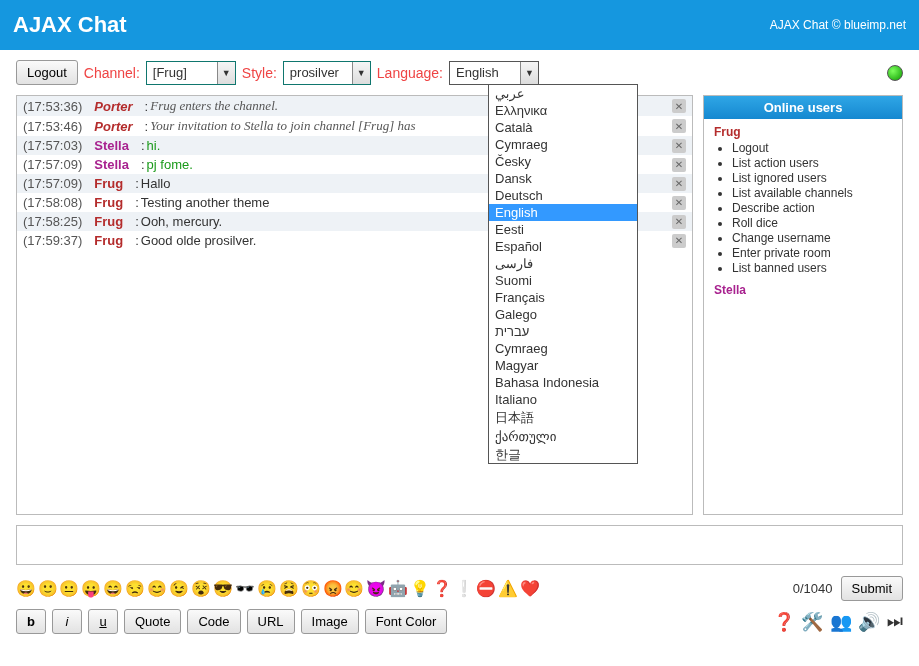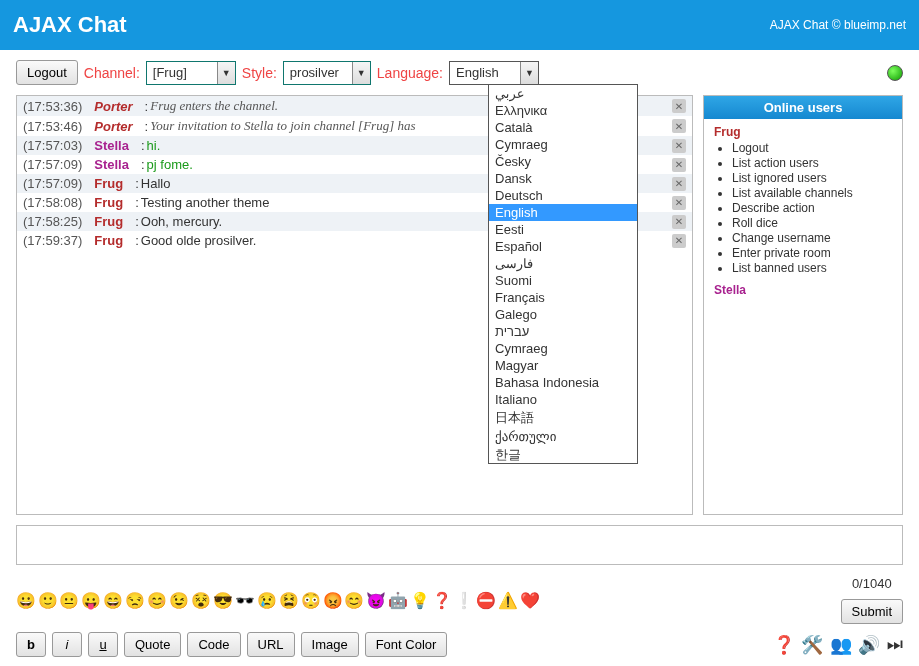--- a/index.html
+++ b/index.html
@@ -38,21 +38,21 @@
 .side-user.frug { color: #b42c2c; }
 .side-user.stella { color: #a8228f; margin-top: 8px; }
 .side-body ul { margin-left: 18px; margin-bottom: 4px; }
 .side-body li { margin: 1px 0; }
 .input-row { padding: 0 16px; }
 .input-box { width: 100%; height: 40px; border: 1px solid #bbb; padding: 4px; font-family: inherit; font-size: 13px; resize: none; }
 .bottom { padding: 8px 16px; }
 .emoji-row { display: flex; align-items: center; justify-content: space-between; margin-bottom: 8px; }
 .emojis { display: flex; gap: 2px; font-size: 16px; }
 .emoji { cursor: pointer; }
-.counter-submit { display: flex; align-items: center; gap: 8px; font-size: 13px; flex-direction: column; }
+.counter-submit { display: flex; align-items: center; gap: 8px; font-size: 13px; }
 .format-row { display: flex; align-items: center; justify-content: space-between; }
 .format-btns { display: flex; gap: 6px; }
 .format-btns .btn { min-width: 30px; text-align: center; }
 .format-btns .btn.b { font-weight: bold; }
 .format-btns .btn.i { font-style: italic; }
 .format-btns .btn.u { text-decoration: underline; }
 .right-icons { display: flex; gap: 6px; align-items: center; font-size: 18px; }
 .right-icons span { cursor: pointer; }
 .lang-dropdown { position: absolute; top: 34px; left: 488px; width: 150px; background: #fff; border: 1px solid #555; z-index: 100; max-height: 380px; overflow-y: auto; }
 .lang-dropdown::-webkit-scrollbar { width: 16px; }

